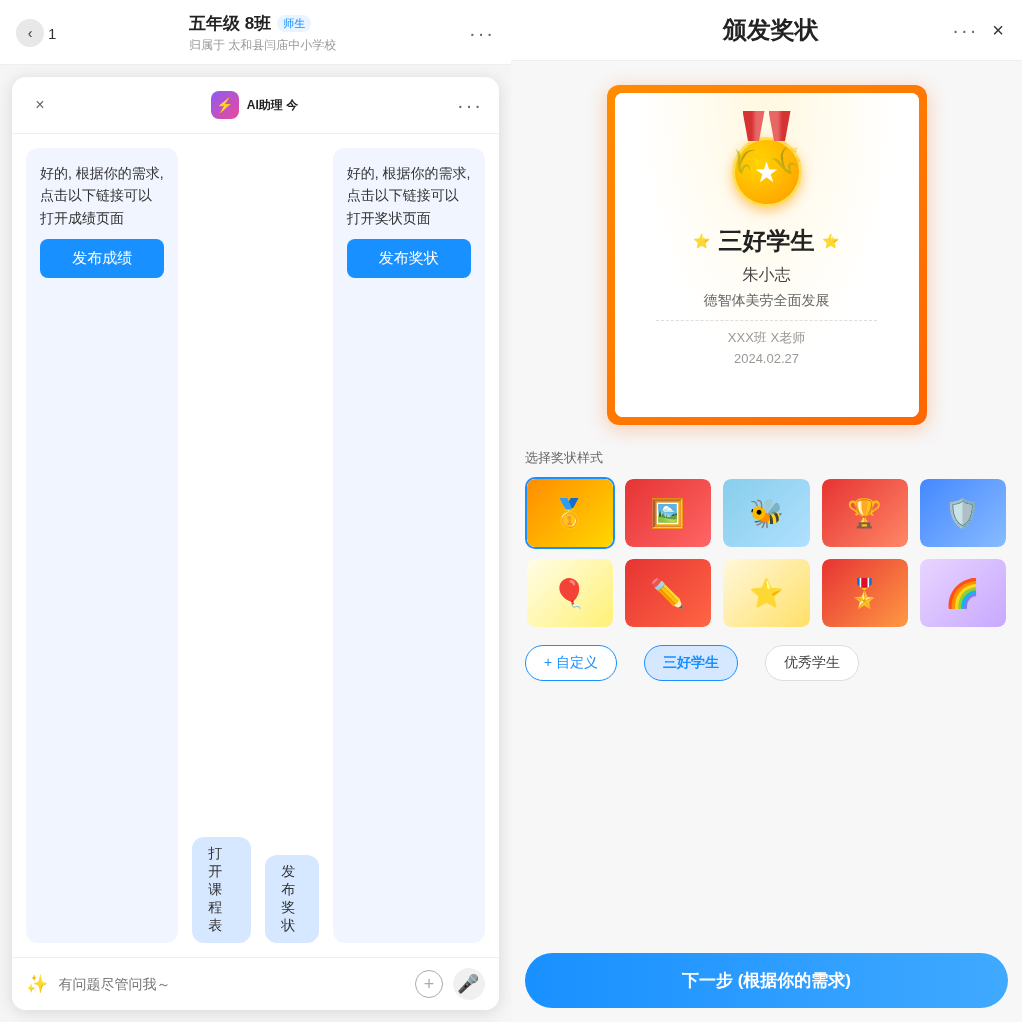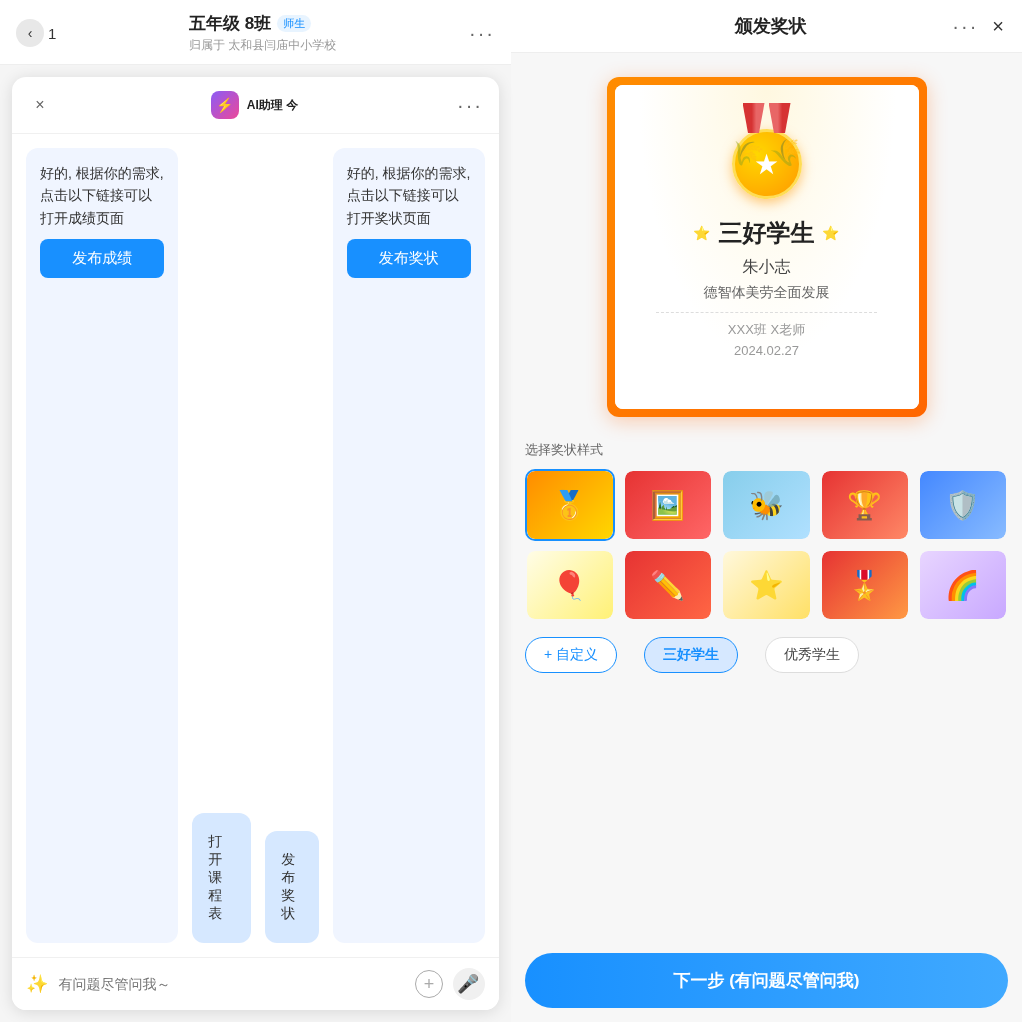--- a/index.html
+++ b/index.html
@@ -162,21 +162,21 @@
       width: 100%;
       font-size: 15px;
       cursor: pointer;
       text-align: center;
     }
 
     
     .user-message {
       background: #d6e8ff;
       border-radius: 12px;
-      padding: 20px 16px;
+      padding: 8px 16px;
       align-self: flex-end;
       font-size: 14px;
       color: #333;
       max-width: 60%;
     }
 
     
     .ai-input-bar {
       padding: 10px 14px;
       border-top: 1px solid #f0f0f0;
@@ -222,21 +222,21 @@
 
     .award-header {
       background: #fff;
       padding: 14px 18px;
       display: flex;
       align-items: center;
       justify-content: space-between;
       border-bottom: 1px solid #eee;
     }
     .award-header-title {
-      font-size: 18px;
+      font-size: 24px;
       font-weight: bold;
       color: #222;
     }
     .award-header-actions {
       display: flex;
       align-items: center;
       gap: 14px;
     }
     .award-more-btn {
       font-size: 20px; color: #666; cursor: pointer; letter-spacing: 2px;
@@ -607,15 +607,15 @@
 
   <div class="award-name-section">
     <div class="award-name-options">
       <button class="award-name-btn add">+ 自定义</button>
       <button class="award-name-btn selected">三好学生</button>
       <button class="award-name-btn">优秀学生</button>
     </div>
   </div>
 
   <div style="flex:1; display:flex; align-items:flex-end;">
-    <button class="next-btn" style="width:calc(100% - 28px); margin: 14px;">下一步 (有问题尽管问我)</button>
+    <button class="next-btn" style="width:calc(100% - 28px); margin: 14px;">下一步 (根据你的需求)</button>
   </div>
 </div>
 
 </body></html>

